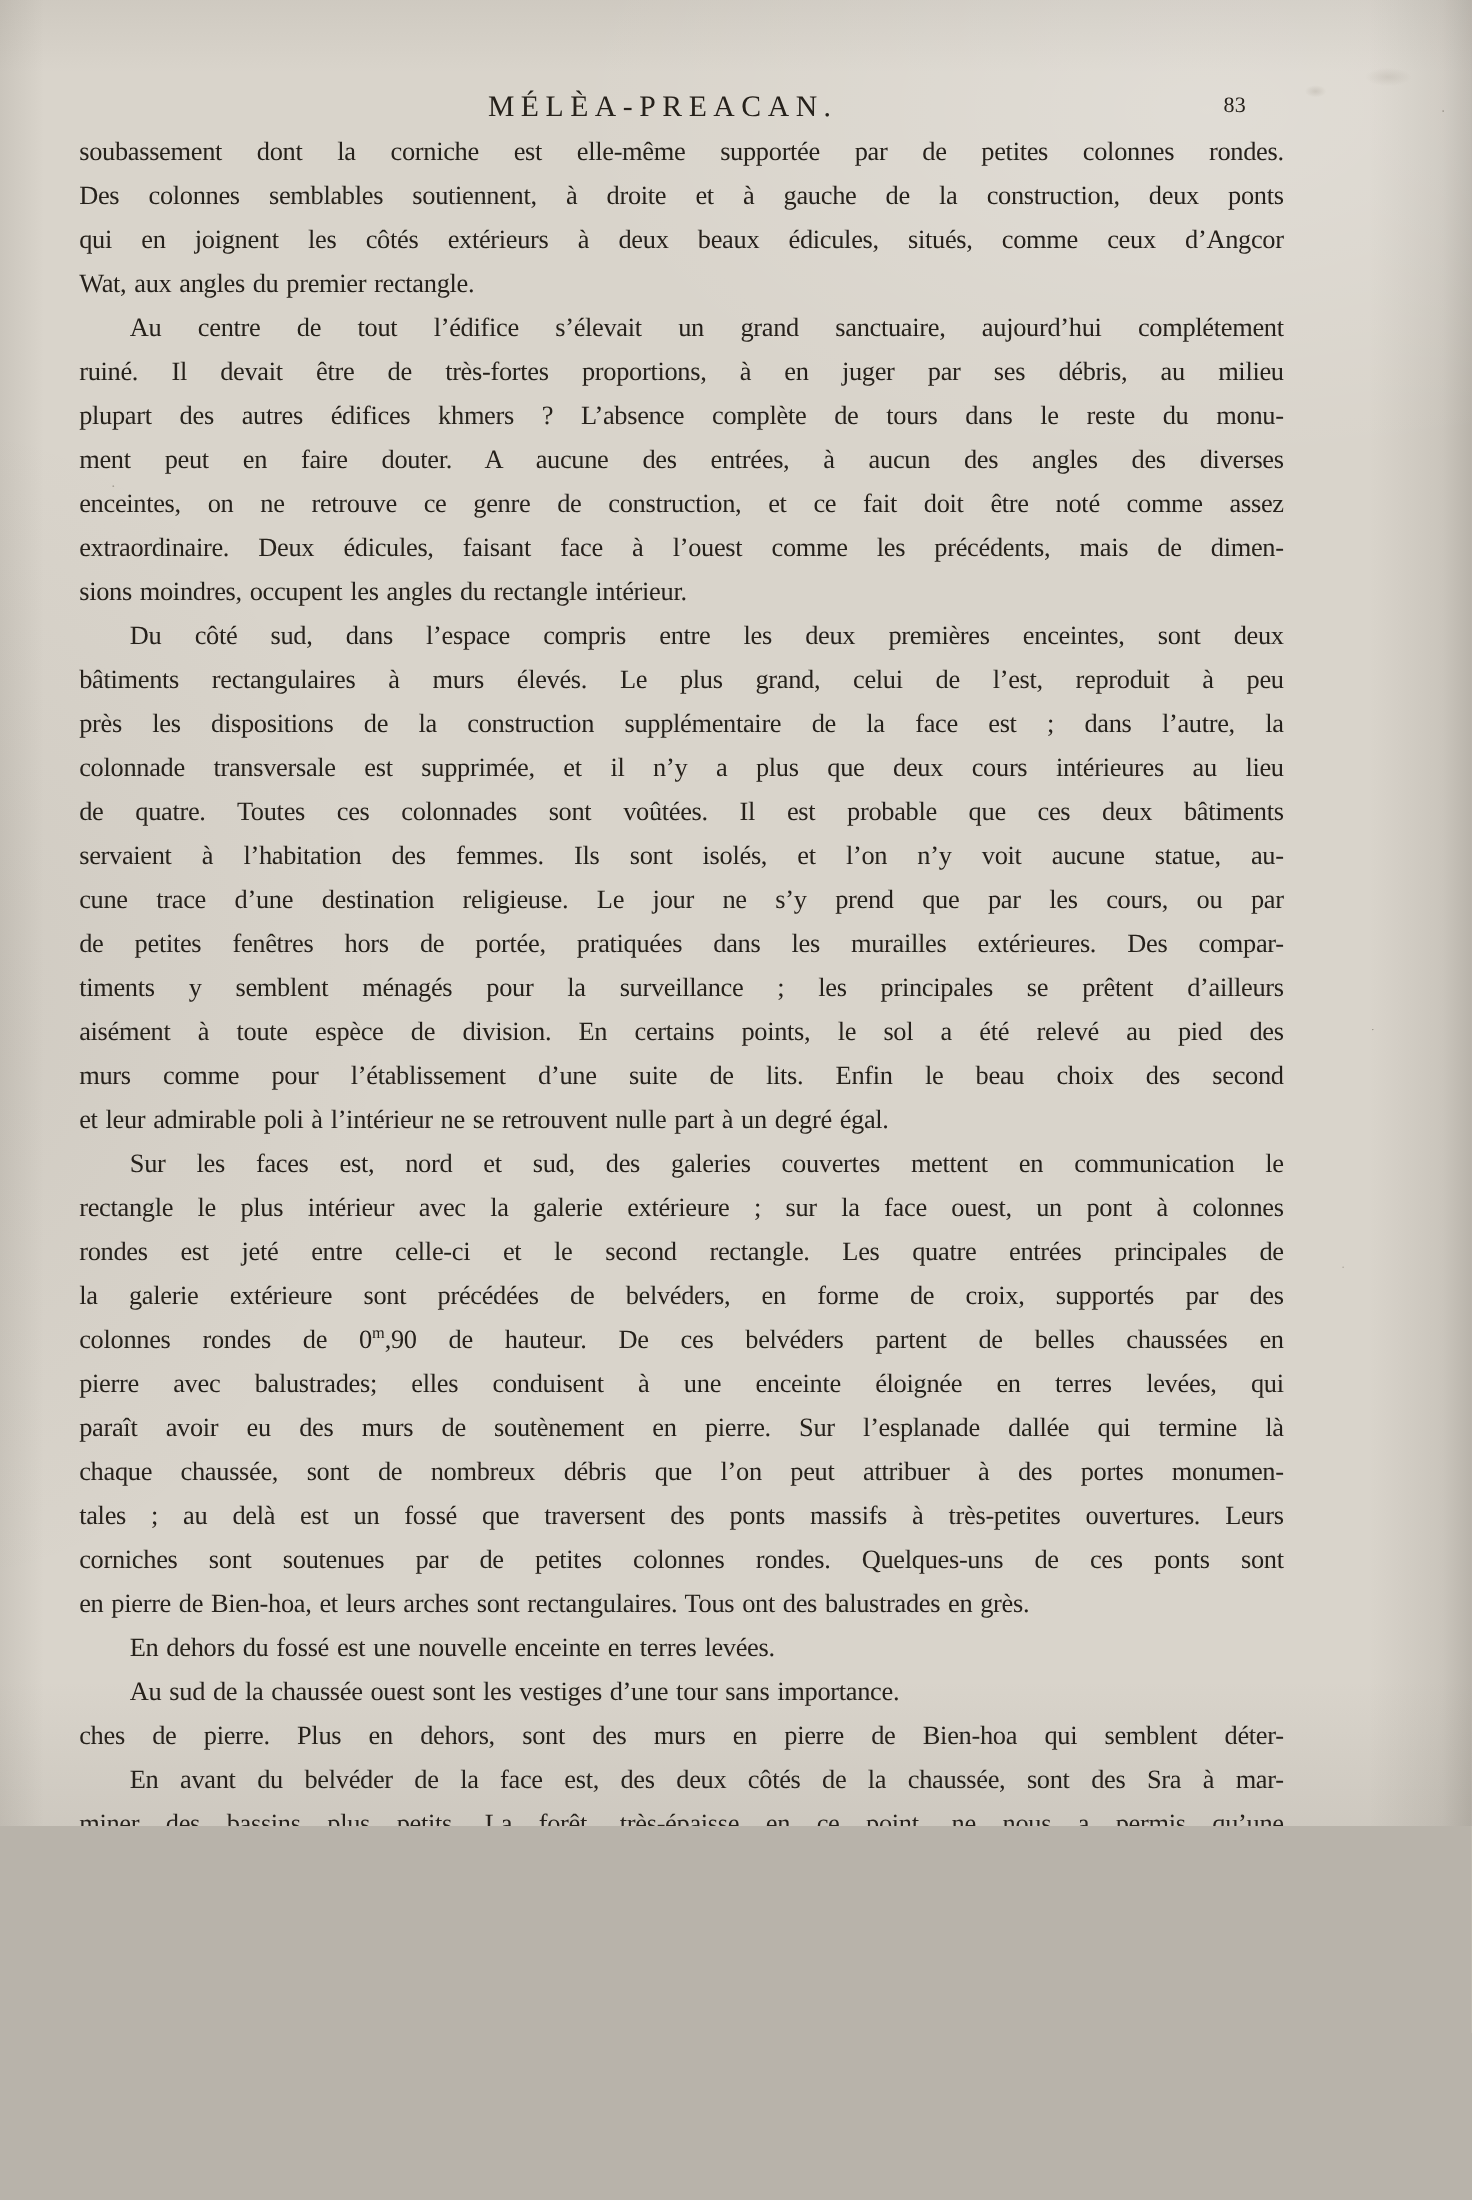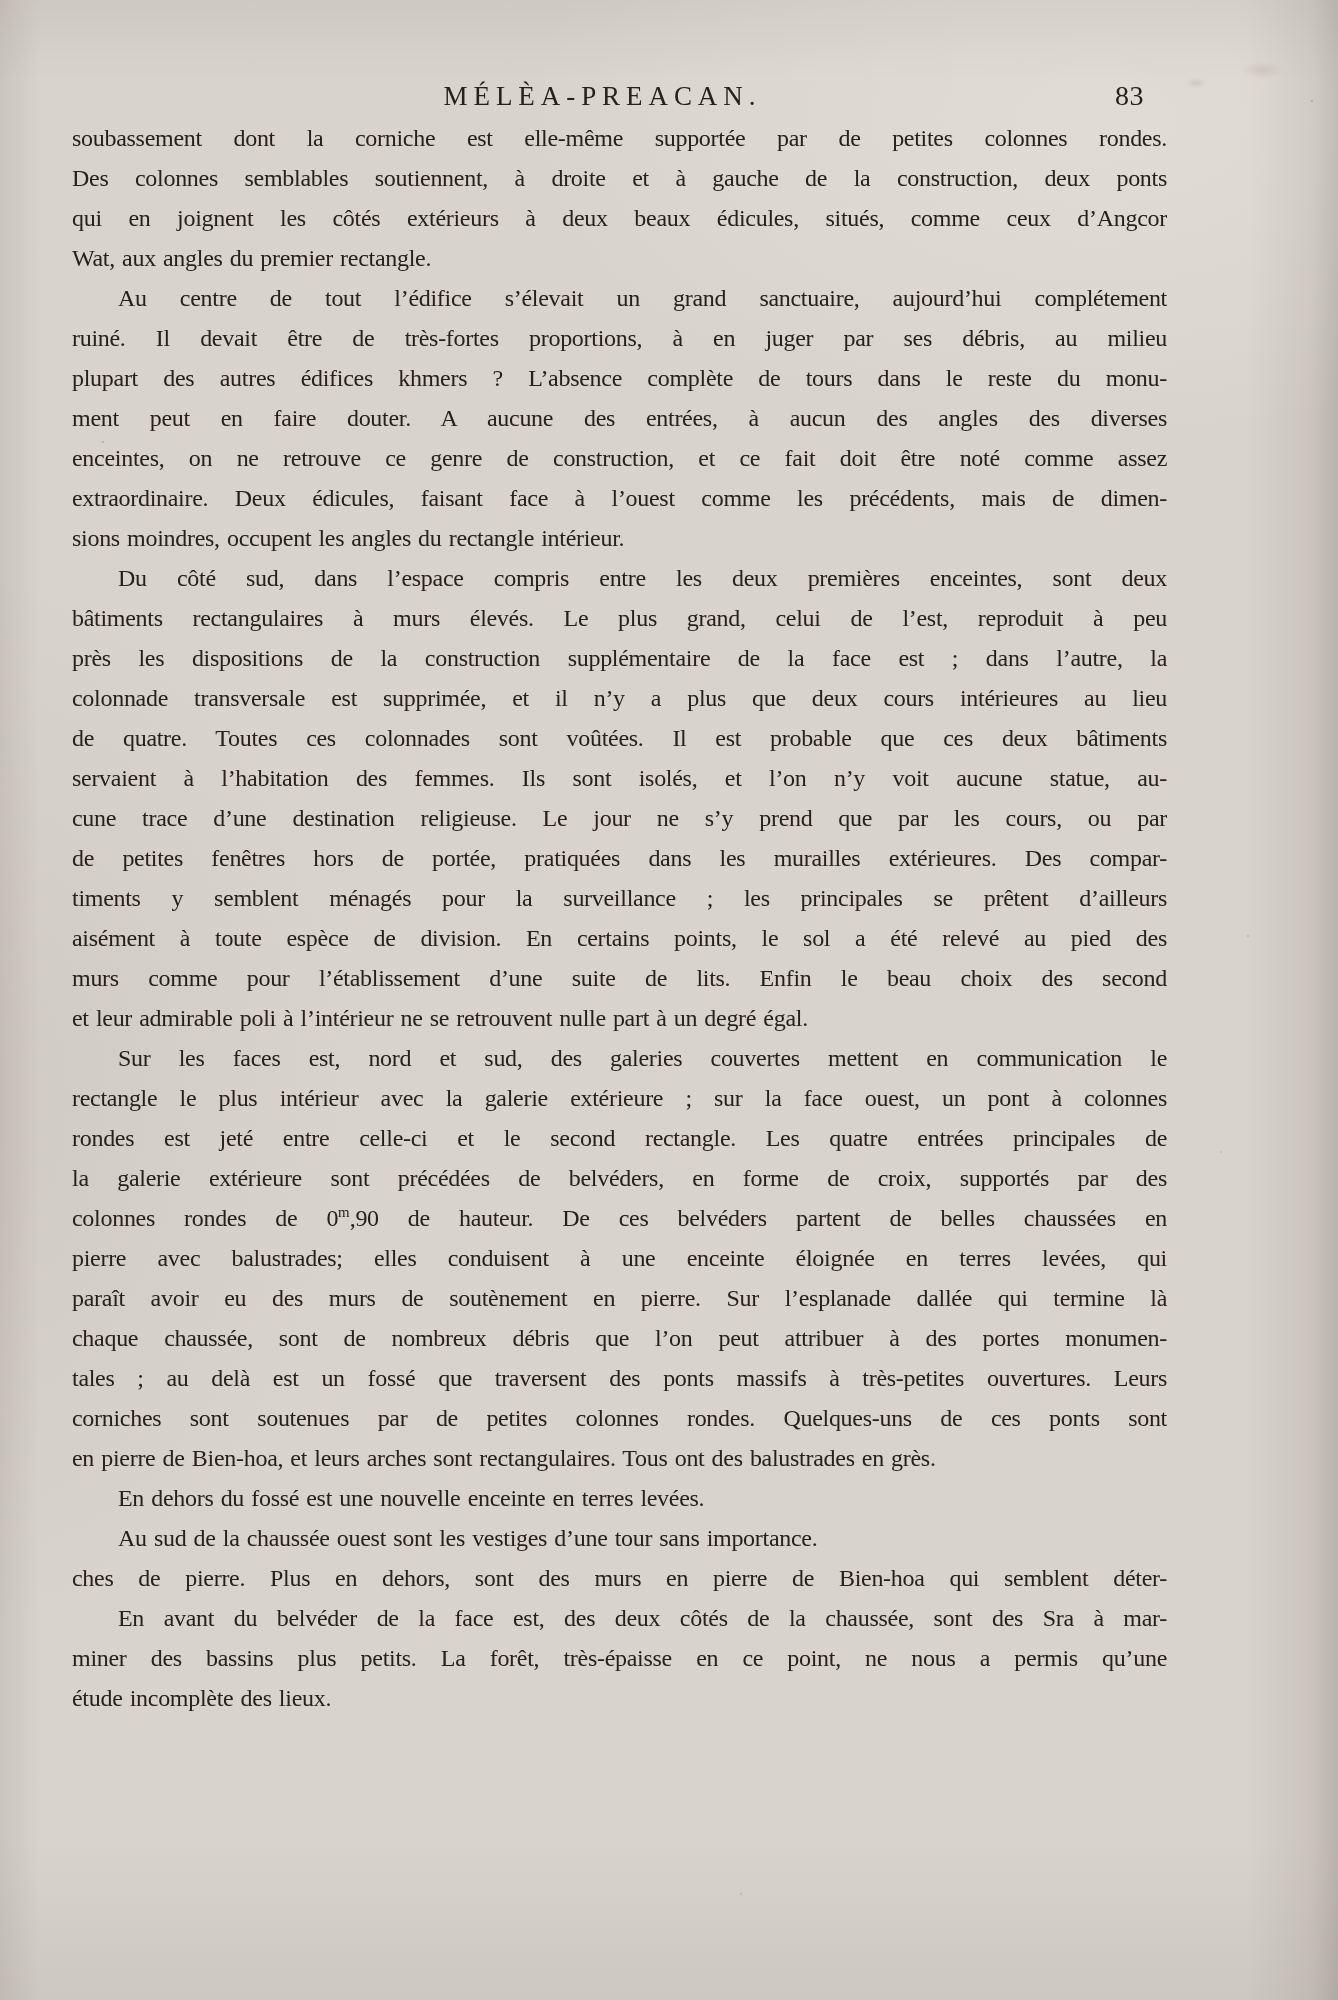--- a/index.html
+++ b/index.html
@@ -1,18 +1,18 @@
 <!DOCTYPE html>
 <html><head>
 <meta charset="utf-8">
 <style>
   html,body{margin:0;padding:0;background:#b8b3aa;}
   .page{
     position:relative;
-    width:1338px;height:2000px;
+    width:1338px;height:1660px;
     margin:0 auto;
     overflow:hidden;
     font-family:"Liberation Serif","DejaVu Serif",serif;
     color:#26211b;
     background:
       radial-gradient(900px 500px at 82% 6%, rgba(255,255,255,0.20), rgba(255,255,255,0) 65%),
       radial-gradient(700px 900px at -5% 55%, rgba(80,72,62,0.07), rgba(80,72,62,0) 60%),
       linear-gradient(to right, rgba(70,64,55,0.10) 0%, rgba(70,64,55,0) 3%, rgba(70,64,55,0) 93%, rgba(70,64,55,0.10) 98%, rgba(70,64,55,0.22) 100%),
       linear-gradient(to bottom, rgba(70,64,55,0.07) 0%, rgba(70,64,55,0) 4%, rgba(70,64,55,0) 92%, rgba(70,64,55,0.08) 100%),
       #d9d4cb;
@@ -35,22 +35,22 @@
     position:absolute;left:55px;top:76px;width:1095px;height:42px;
   }
   .title{
     position:absolute;left:0;right:0;top:0;
     text-align:center;
     font-size:27px;line-height:40px;
     letter-spacing:0.22em;
     white-space:nowrap;
   }
   .pagenum{
-    position:absolute;right:6px;top:0;
-    font-size:28px;line-height:40px;
+    position:absolute;right:17px;top:0;
+    font-size:20px;line-height:40px;
     letter-spacing:0.02em;
   }
   .text-block{
     position:absolute;left:72px;top:118px;width:1095px;
     font-size:24px;
     letter-spacing:-0.012em;
     word-spacing:0.06em;
   }
   .line{
     line-height:40px;

